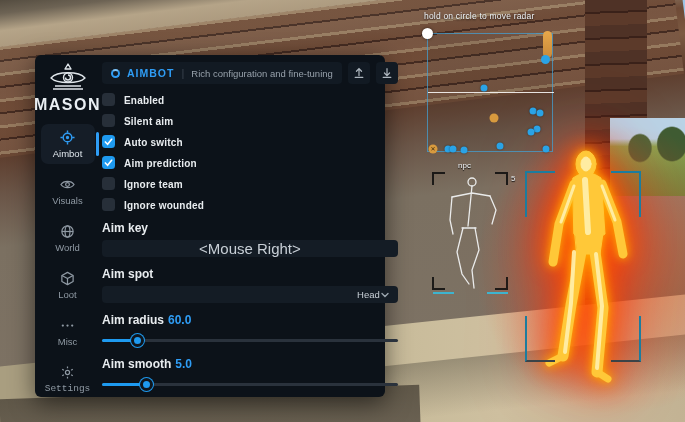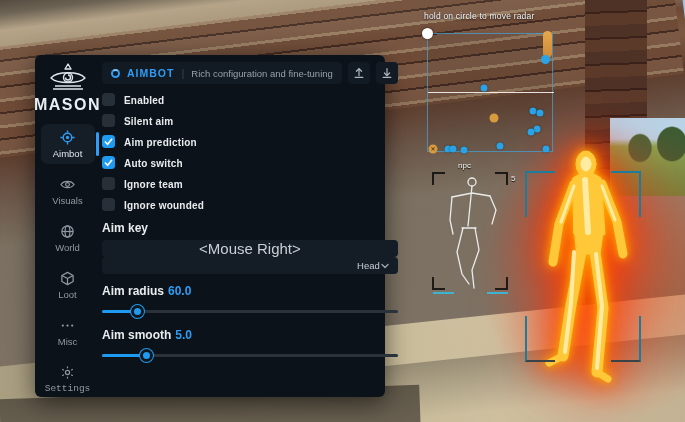--- a/index.html
+++ b/index.html
@@ -337,43 +337,44 @@
         <div class="chk">
           <span class="box"></span>
           <span class="chk-label">Silent aim</span>
         </div>
         <div class="chk checked">
           <span class="box">
               <svg class="tick" width="9" height="9" viewBox="0 0 10 10">
                 <path d="M1.5,5.5 L4,8 L8.5,2.5" stroke="#fff" stroke-width="1.8" fill="none" stroke-linecap="round"></path>
               </svg>
             </span>
-          <span class="chk-label">Aim prediction</span>
+          <span class="chk-label">Auto switch</span>
         </div>
         <div class="chk checked">
           <span class="box">
               <svg class="tick" width="9" height="9" viewBox="0 0 10 10">
                 <path d="M1.5,5.5 L4,8 L8.5,2.5" stroke="#fff" stroke-width="1.8" fill="none" stroke-linecap="round"></path>
               </svg>
             </span>
-          <span class="chk-label">Auto switch</span>
+          <span class="chk-label">Aim prediction</span>
         </div>
         <div class="chk">
           <span class="box"></span>
           <span class="chk-label">Ignore team</span>
         </div>
         <div class="chk">
           <span class="box"></span>
           <span class="chk-label">Ignore wounded</span>
         </div>
       </div>
 
       <div class="fld-label">Aim key</div>
       <div class="keybtn">&lt;Mouse Right&gt;</div>
 
+      <div class="fld-label">Aim spot</div>
       <div class="select">
         <span class="sel-val">Head</span>
         <svg width="10" height="10" viewBox="0 0 10 10">
             <path d="M2,3.5 L5,6.5 L8,3.5" stroke="#9aa4ad" stroke-width="1.4" fill="none" stroke-linecap="round"></path>
           </svg>
       </div>
 
       <div class="fld-label">
         <span>Aim radius</span><span class="val">60.0</span>
       </div>

